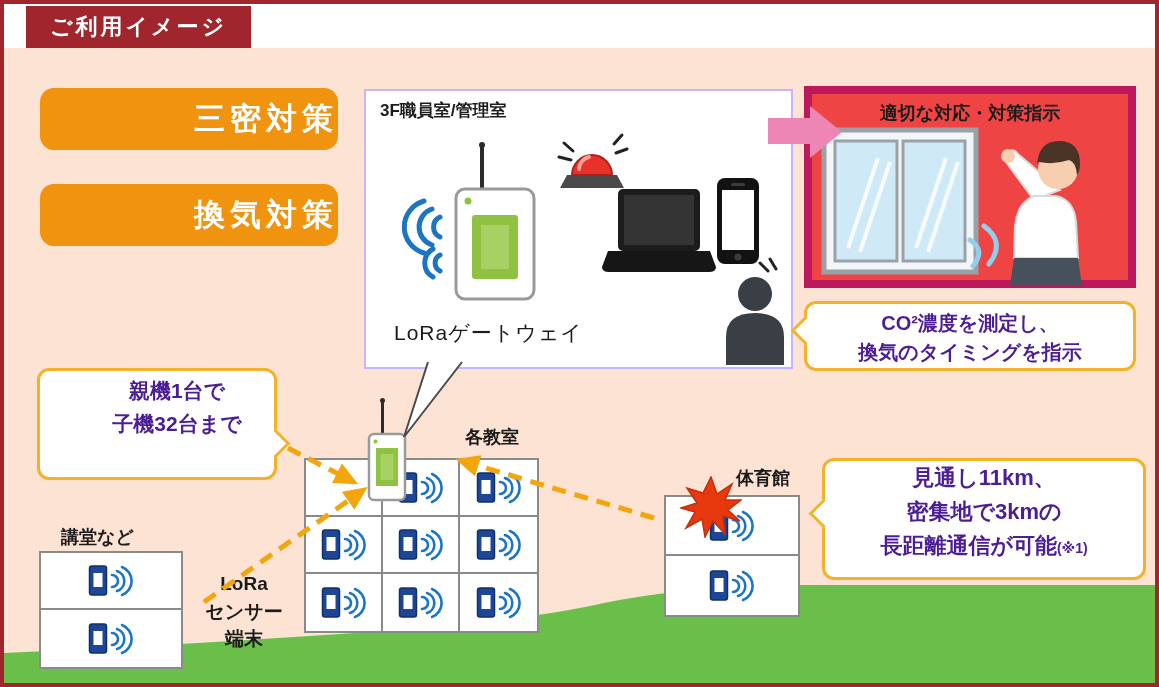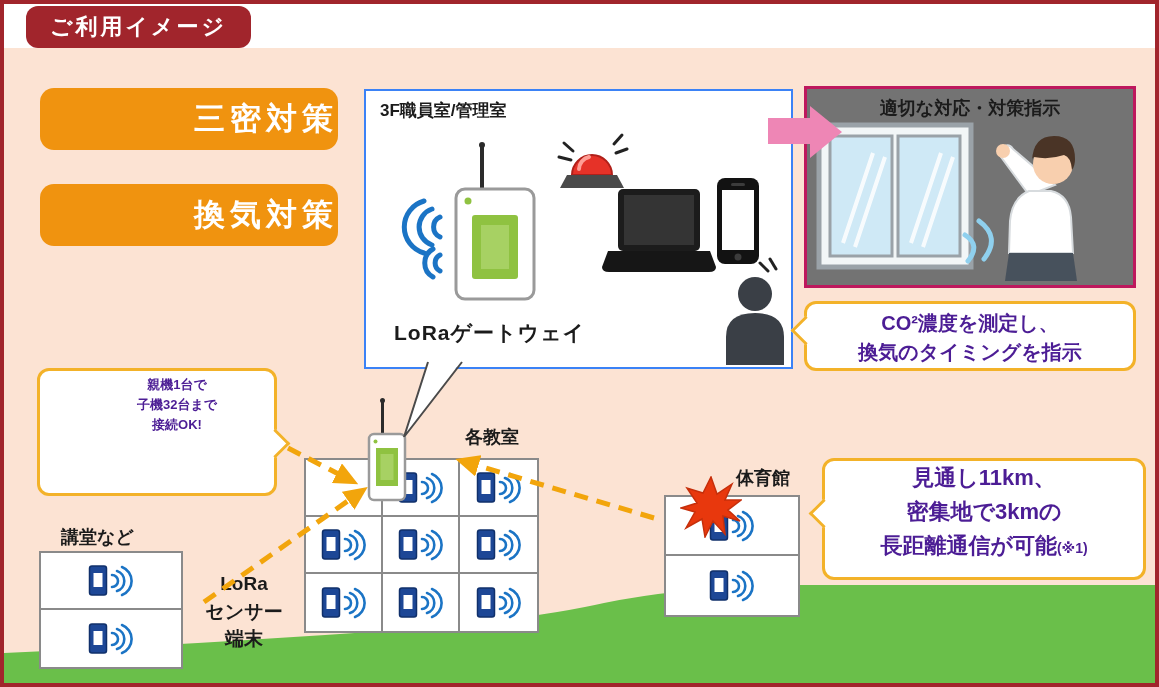--- a/index.html
+++ b/index.html
@@ -6,51 +6,51 @@
   #canvas{
     position:relative;width:1159px;height:687px;box-sizing:border-box;
     border:4px solid #a1252c;background:#ffffff;overflow:hidden;
     font-family:"Liberation Sans","DejaVu Sans",sans-serif;color:#1b1b1b;
   }
   .abs{position:absolute;}
   #peach{left:0;top:44px;right:0;bottom:0;background:#fce3d3;z-index:0;}
   
   #header-badge{
     left:22px;top:2px;background:#a1252c;color:#fff;font-weight:700;
-    font-size:22px;letter-spacing:3px;padding:6px 24px;z-index:8;border-radius:12px;
+    font-size:22px;letter-spacing:3px;padding:6px 24px;z-index:8;
   }
   
   .pill{
     left:36px;width:298px;height:62px;background:#f0930f;border-radius:14px;
     color:#fff;font-weight:700;font-size:31px;letter-spacing:5px;
     display:flex;align-items:center;justify-content:flex-end;z-index:2;
   }
   
   #office-box{
     left:360px;top:85px;width:425px;height:276px;background:#fff;
-    border:2px solid #3b82f6;z-index:2;
+    border:2px solid #c4b5fd;z-index:2;
   }
   #office-label{left:14px;top:8px;font-weight:700;font-size:17px;}
-  #gateway-label{left:28px;top:228px;font-weight:700;font-size:21px;letter-spacing:1px;}
+  #gateway-label{left:28px;top:228px;font-weight:400;font-size:21px;letter-spacing:1px;}
   
   #response-box{
-    left:800px;top:82px;width:332px;height:202px;background:#737373;
-    border:3px solid #be185d;z-index:2;box-sizing:border-box;
+    left:800px;top:82px;width:332px;height:202px;background:#ef4444;
+    border:8px solid #be185d;z-index:2;box-sizing:border-box;
   }
   #response-title{left:0;right:0;top:7px;text-align:center;font-weight:700;font-size:18px;}
   
   .bubble{
     position:absolute;background:#fff;border:3px solid #f3b229;border-radius:12px;
     z-index:6;text-align:center;font-weight:700;color:#4c1d95;box-sizing:border-box;
   }
   .bubble .tail{position:absolute;width:18px;height:18px;background:#fff;transform:rotate(45deg);}
   .tail-left{left:-12px;border-left:3px solid #f3b229;border-bottom:3px solid #f3b229;}
   .tail-right{right:-12px;border-right:3px solid #f3b229;border-top:3px solid #f3b229;}
   #bubble-co2{left:800px;top:297px;width:332px;height:70px;font-size:20px;line-height:1.45;padding-top:5px;}
-  #bubble-parent{left:33px;top:364px;width:240px;height:128px;font-size:13px;line-height:1.55;padding-top:4px;padding-left:40px;}
+  #bubble-parent{left:33px;top:364px;width:240px;height:112px;font-size:21px;line-height:1.55;padding-top:4px;padding-left:40px;}
   #bubble-range{left:818px;top:454px;width:324px;height:122px;font-size:22px;line-height:1.55;padding-top:0;}
   #bubble-range .note{font-size:14px;}
   
   .building{position:absolute;background:#fff;border:2px solid #8a8a8a;z-index:2;display:grid;}
   #classroom-building{left:300px;top:454px;width:231px;height:171px;grid-template-columns:repeat(3,1fr);grid-template-rows:repeat(3,1fr);}
   #auditorium-building{left:35px;top:547px;width:140px;height:114px;grid-template-rows:repeat(2,1fr);}
   #gym-building{left:660px;top:491px;width:132px;height:118px;grid-template-rows:repeat(2,1fr);}
   .cell{border-right:2px solid #8a8a8a;border-bottom:2px solid #8a8a8a;display:flex;align-items:center;justify-content:center;}
   .g3 .cell:nth-child(3n){border-right:none;}
   .g3 .cell:nth-child(n+7){border-bottom:none;}
@@ -358,21 +358,20 @@
   <div id="bubble-co2" class="bubble">
     <span class="tail tail-left" style="top:16px"></span>
     <div>CO²濃度を測定し、</div>
     <div>換気のタイミングを指示</div>
   </div>
 
   <div id="bubble-parent" class="bubble">
     <span class="tail tail-right" style="top:62px"></span>
     <div>親機1台で</div>
     <div>子機32台まで</div>
-    <div>接続OK!</div>
   </div>
 
   <div id="bubble-range" class="bubble">
     <span class="tail tail-left" style="top:42px"></span>
     <div>見通し11km、</div>
     <div>密集地で3kmの</div>
     <div><span>長距離通信が可能</span><span class="note">(※1)</span></div>
   </div>
 
 

